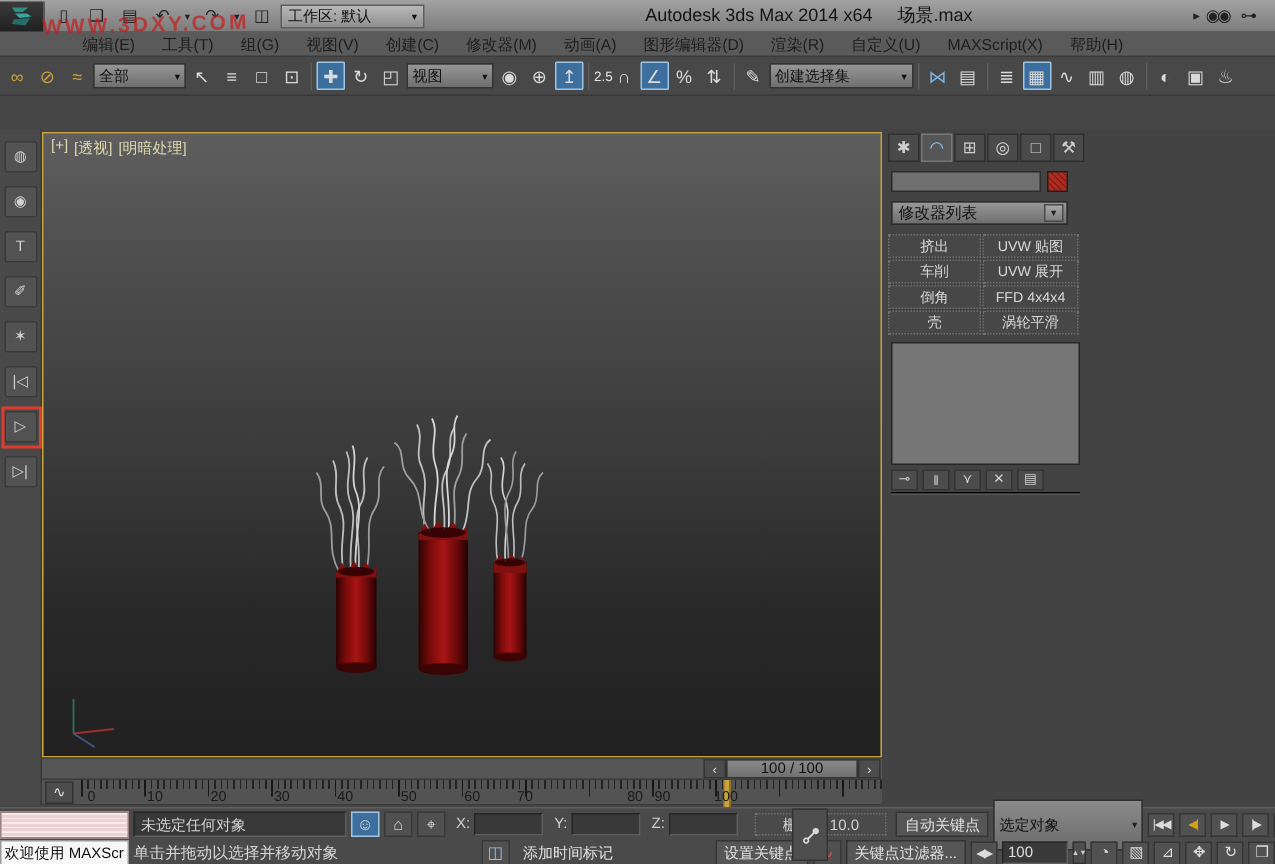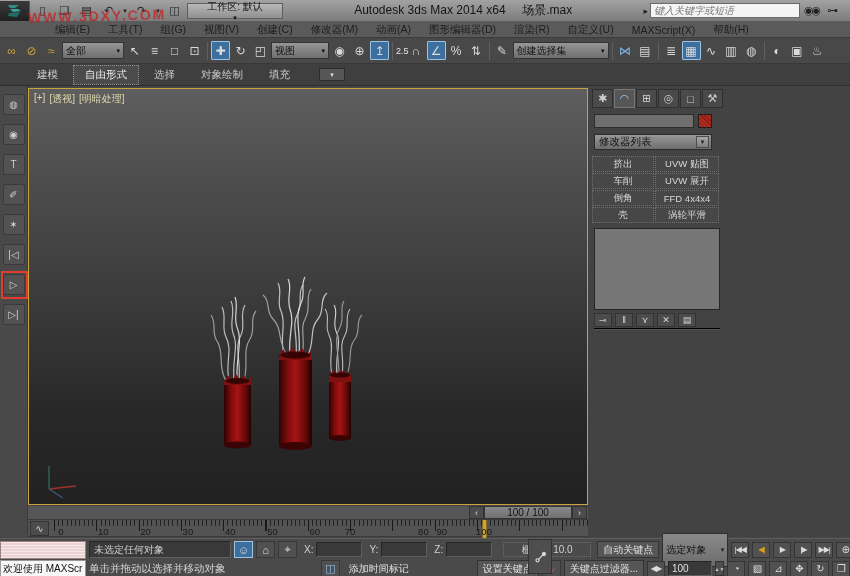--- a/index.html
+++ b/index.html
@@ -13,22 +13,22 @@
   
   .titlebar{position:absolute;left:0;top:0;width:850px;height:22px;
     background:linear-gradient(#a2a2a2,#7c7c7c);display:flex;align-items:center;gap:3px;
     border-bottom:1px solid #5c5c5c;color:#1c1c1c;}
   .logo-btn{width:30px;height:20px;background:linear-gradient(#3a3a3a,#202020);
     display:flex;align-items:center;justify-content:center;border-right:1px solid #555;}
   .qat-btn{width:19px;height:17px;display:flex;align-items:center;justify-content:center;
     font-size:11px;color:#222;border:1px solid transparent;border-radius:2px;}
   .qat-dd{font-size:7px;width:8px;}
   .workspace-dd{height:16px;min-width:96px;background:linear-gradient(#b8b8b8,#909090);
-    border:1px solid #5e5e5e;display:flex;align-items:center;justify-content:center;
-    padding:0 4px;font-size:10px;color:#111;flex-direction:column;}
+    border:1px solid #5e5e5e;display:flex;align-items:center;justify-content:space-between;
+    padding:0 4px;font-size:10px;color:#111;}
   .win-title{flex:1;text-align:center;font-size:12px;color:#141414;white-space:nowrap;}
   .search-wrap{display:flex;align-items:center;gap:2px;margin-right:8px;}
   .search-input{width:150px;height:15px;background:#f4f4f4;border:1px solid #6a6a6a;
     font-size:10px;font-style:italic;color:#555;padding:0 3px;font-family:inherit;}
   .search-input::placeholder{color:#777;font-style:italic;}
   
   .menubar{position:absolute;left:0;top:22px;width:850px;height:16px;background:#5a5a5a;
     display:flex;align-items:center;padding-left:46px;border-bottom:1px solid #3c3c3c;}
   .menu-item{padding:0 9px;font-size:10.5px;color:#1d1d1d;height:16px;display:flex;align-items:center;}
   .wm-top{position:absolute;left:28px;top:8px;font-size:14px;font-weight:bold;
@@ -135,21 +135,21 @@
   .axis-label{font-size:10px;color:#cfcfcf;margin-left:4px;}
   .axis-field{width:46px;height:15px;font-size:10px;flex:none;}
   .grid-label{width:88px;height:15px;border:1px dotted #6e6e6e;color:#d2d2d2;font-size:10px;
     display:flex;align-items:center;justify-content:center;flex:none;margin-left:8px;}
   .prompt{font-size:10.5px;color:#d6d6d6;white-space:nowrap;}
   .setkeys-btn{position:absolute;left:528px;top:539px;width:24px;height:35px;background:#4e4e4e;
     border:1px solid #333;display:flex;align-items:center;justify-content:center;z-index:5;}
   .key-glyph{display:inline-block;transform:rotate(-45deg);font-size:15px;color:#d8d8d8;}
   .sb-btn{height:17px;padding:0 5px;background:#565656;border:1px solid #333;color:#e2e2e2;
     font-size:10px;display:flex;align-items:center;flex:none;white-space:nowrap;}
-  .sb-dd{width:66px;height:17px;background:linear-gradient(#8a8a8a,#6c6c6c);border:1px solid #2f2f2f;
+  .sb-dd{width:100px;height:17px;background:linear-gradient(#8a8a8a,#6c6c6c);border:1px solid #2f2f2f;
     color:#101010;font-size:10px;display:flex;align-items:center;justify-content:space-between;
     padding:16px 3px;flex:none;}
   .pb-btn{width:18px;height:16px;background:#515151;border:1px solid #353535;color:#dcdcdc;
     font-size:8px;display:flex;align-items:center;justify-content:center;flex:none;letter-spacing:-1px;}
   .frame-field{width:44px;height:15px;font-size:10px;color:#e0e0e0;padding:0 3px;flex:none;
     font-family:inherit;}
   .spinner{width:9px;height:15px;display:flex;flex-direction:column;align-items:center;
     justify-content:center;font-size:5px;color:#ccc;background:#4e4e4e;border:1px solid #333;flex:none;}
   input{outline:none;}
 </style>
@@ -178,21 +178,20 @@
       <span>工作区: 默认</span>
       <span style="font-size:7px">▾</span>
     </div>
     <div class="win-title">
       <span>Autodesk 3ds Max  2014 x64</span>
       &nbsp;&nbsp;&nbsp;
       <span>场景.max</span>
     </div>
     <div class="search-wrap">
       <span style="font-size:9px;color:#222">▸</span>
-      <input class="search-input" placeholder="键入关键字或短语" style="">
       <span class="qat-btn" style="letter-spacing:-2px">◉◉</span>
       <span class="qat-btn">⊶</span>
     </div>
   </div>
 
   <div class="wm-top">WWW.3DXY.COM</div>
 
   <div class="menubar">
     <span class="menu-item">编辑(E)</span>
     <span class="menu-item">工具(T)</span>
@@ -251,30 +250,20 @@
     <span class="icon active">▦</span>
     <span class="icon">∿</span>
     <span class="icon">▥</span>
     <span class="icon">◍</span>
     <span class="sep"></span>
     <span class="icon">◐</span>
     <span class="icon">▣</span>
     <span class="icon">♨</span>
   </div>
 
-  <div class="ribbonrow">
-    <span class="rtab">建模</span>
-    <span class="rtab active">自由形式</span>
-    <span class="rtab">选择</span>
-    <span class="rtab">对象绘制</span>
-    <span class="rtab">填充</span>
-    <span class="rtab-toggle">
-      <span>▾</span>
-    </span>
-  </div>
 
   <div class="left-strip">
     <span class="lt-icon">◍</span>
     <span class="lt-icon">◉</span>
     <span class="lt-icon">T</span>
     <span class="lt-icon">✐</span>
     <span class="lt-icon">✶</span>
     <span class="lt-icon">|◁</span>
     <span class="lt-icon">
       <span>▷</span>

